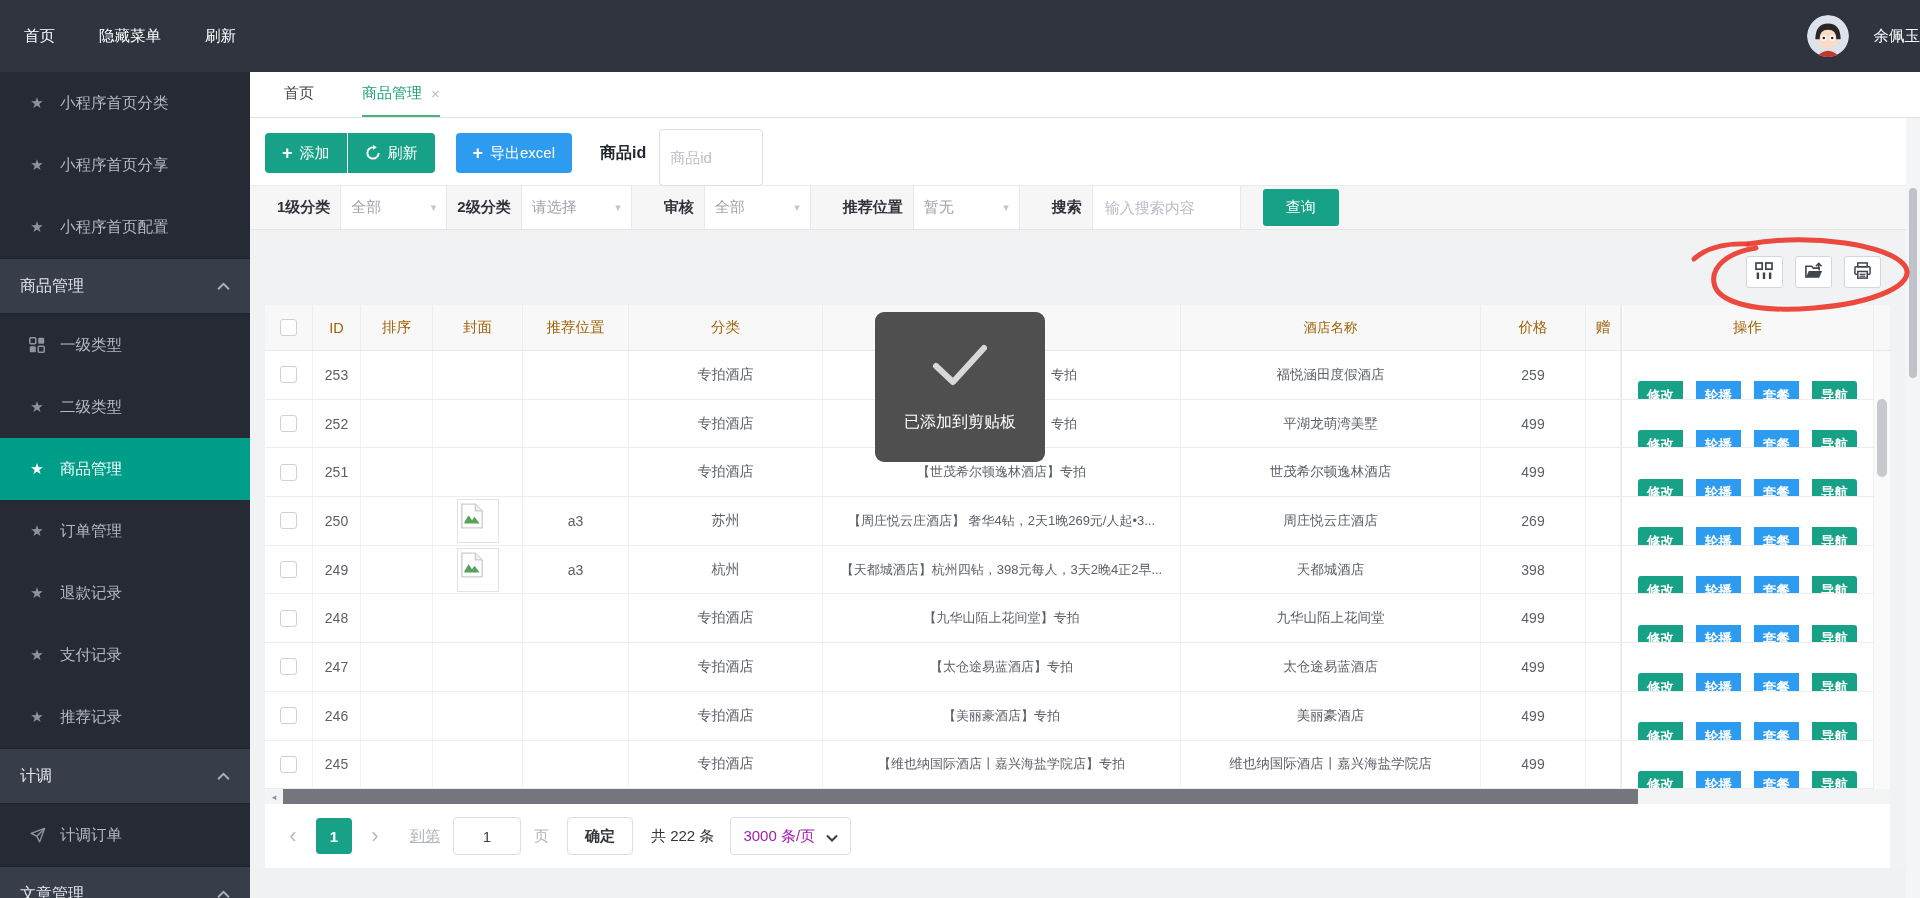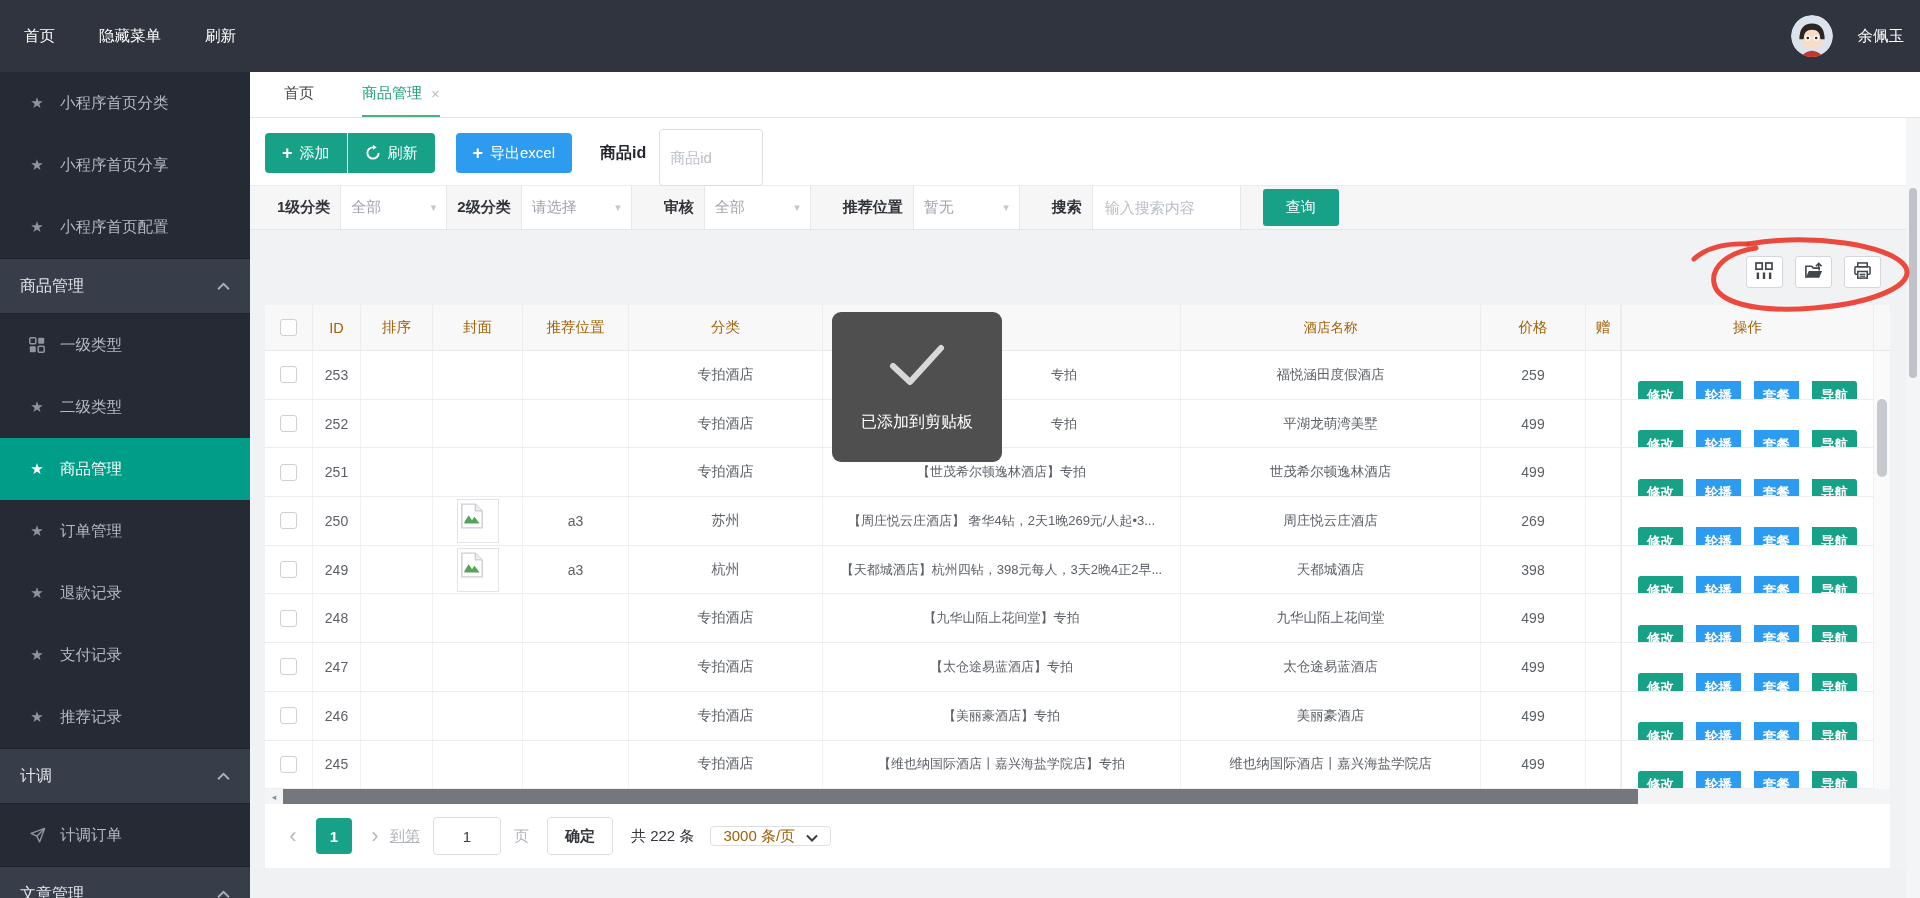--- a/index.html
+++ b/index.html
@@ -9,21 +9,21 @@
     font-family: "Liberation Sans", "DejaVu Sans", sans-serif;
     -webkit-font-smoothing: antialiased;
   }
   
   .topbar { position:absolute; left:0; top:0; width:1920px; height:72px; display:flex; background:#30343e; z-index:5;}
   .logo-block { width:250px; height:72px; background:#23262e; display:flex; flex-direction:column; align-items:center; justify-content:center;}
   .logo-title { color:#f6a32a; font-size:23px; font-weight:bold; letter-spacing:1px;}
   .logo-sub { color:#f6a32a; font-size:12.5px; margin-top:2px;}
   .topnav { display:flex; align-items:center; padding-left:24px; gap:44px;}
   .topnav-item { color:#fff; font-size:15.5px; cursor:pointer;}
-  .topbar-right { margin-left:auto; display:flex; align-items:center; gap:25px; padding-right:16px;}
+  .topbar-right { margin-left:auto; display:flex; align-items:center; gap:25px; }
   .avatar { width:42px; height:42px; border-radius:50%; overflow:hidden; display:block; cursor:pointer;}
   .username { color:#fff; font-size:15.5px;}
   
   .sidebar { position:absolute; left:0; top:72px; width:250px; height:826px; background:#262a34; z-index:4; overflow:hidden;}
   .side-item { height:62px; display:flex; align-items:center; padding-left:27px; gap:13px; color:#b4b9c2; font-size:15.5px; cursor:pointer;}
   .side-icon { width:20px; display:flex; align-items:center; justify-content:center; color:#8f959e; font-size:15px;}
   .side-caret { display:none; margin-left:auto; margin-right:20px;}
   .side-item.group { height:56px; background:#383d4a; padding-left:20px; color:#e2e5ea; font-size:16px;
     border-top:1px solid #1f232b; border-bottom:1px solid #1f232b;}
   .side-item.group .side-caret { display:block;}
@@ -85,31 +85,31 @@
   .vthumb { position:absolute; left:3px; top:48px; width:10px; height:78px; background:#c6c9ce; border-radius:5px;}
   
   .hscroll { margin-left:15px; width:1625px; height:15px; background:#f3f4f5; display:flex; align-items:center; position:relative;}
   .h-arrow { width:18px; height:15px; display:flex; align-items:center; justify-content:center; color:#8d9199; font-size:9px;}
   .h-thumb { width:1355px; height:15px; background:#74787e;}
   
   .pager { margin-left:15px; width:1625px; height:64px; background:#fff; display:flex; align-items:center; padding-left:13px;}
   .pg-arrow { width:30px; text-align:center; color:#b6bac1; font-size:22px; cursor:pointer;}
   .pg-num { width:36px; height:36px; margin:0 8px; background:#17a288; border-radius:4px; color:#fff; font-weight:bold; font-size:15px; display:flex; align-items:center; justify-content:center; cursor:pointer;}
   .pg-dim { color:#b0b4bb; font-size:15px;}
-  .pg-goto-label { text-decoration:underline;}
+  .pg-goto-label { margin-left:20px;text-decoration:underline;}
   .pg-input { width:68px; height:38px; margin:0 13px; border:1px solid #dcdfe6; border-radius:4px; text-align:center; font-size:15px; color:#3a3e45; font-family:inherit; outline:none;}
   .pg-confirm { margin-left:18px; height:38px; padding:0 17px; background:#fff; border:1px solid #dcdfe6; border-radius:4px; font-weight:bold; color:#33373d; font-size:15px; cursor:pointer; font-family:inherit;}
   .pg-total { margin-left:18px; color:#33373d; font-size:15px;}
-  .pg-size { margin-left:16px; height:20px; border:1px solid #dcdfe6; border-radius:4px; padding:0 12px; display:flex; align-items:center; gap:11px; color:#a16207; font-size:15px; background:#fff; cursor:pointer;}
+  .pg-size { margin-left:16px; height:38px; border:1px solid #dcdfe6; border-radius:4px; padding:0 12px; display:flex; align-items:center; gap:11px; color:#a21caf; font-size:15px; background:#fff; cursor:pointer;}
   .main-bottom { height:30px; background:#f0f1f3;}
   
   .outer-scroll { position:absolute; right:0; top:46px; width:14px; height:780px; background:#f4f5f6;}
   .outer-thumb { position:absolute; left:3px; top:70px; width:8px; height:190px; background:#bfc3c9; border-radius:4px;}
   
-  .toast { position:absolute; left:832px; top:312px; width:170px; height:150px; background:rgba(72,72,72,.96); border-radius:9px;
+  .toast { position:absolute; left:875px; top:312px; width:170px; height:150px; background:rgba(72,72,72,.96); border-radius:9px;
     z-index:40; display:flex; flex-direction:column; align-items:center;}
   .toast-check { margin-top:30px;}
   .toast-text { color:#fff; font-size:16px; margin-top:20px;}
   
   .annotation { position:absolute; left:0; top:0; width:1920px; height:898px; z-index:60; pointer-events:none;}
 </style>
 </head>
 <body>
 
 <header class="topbar">

